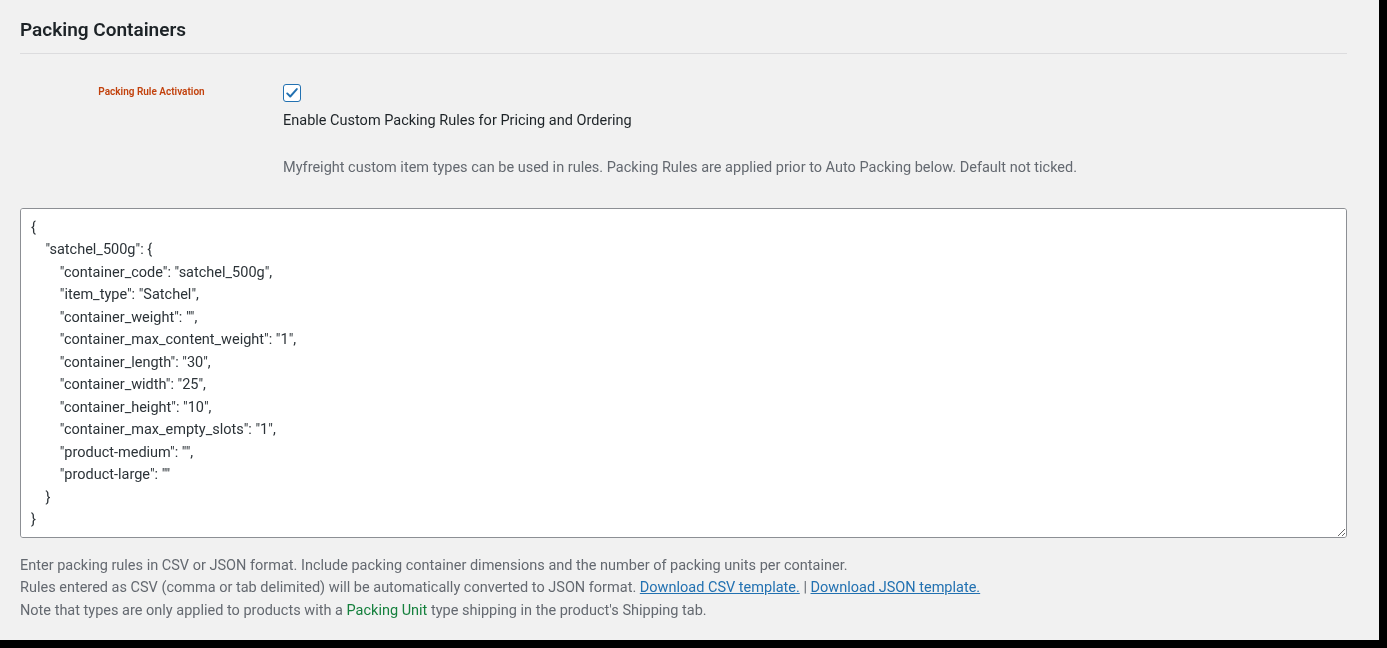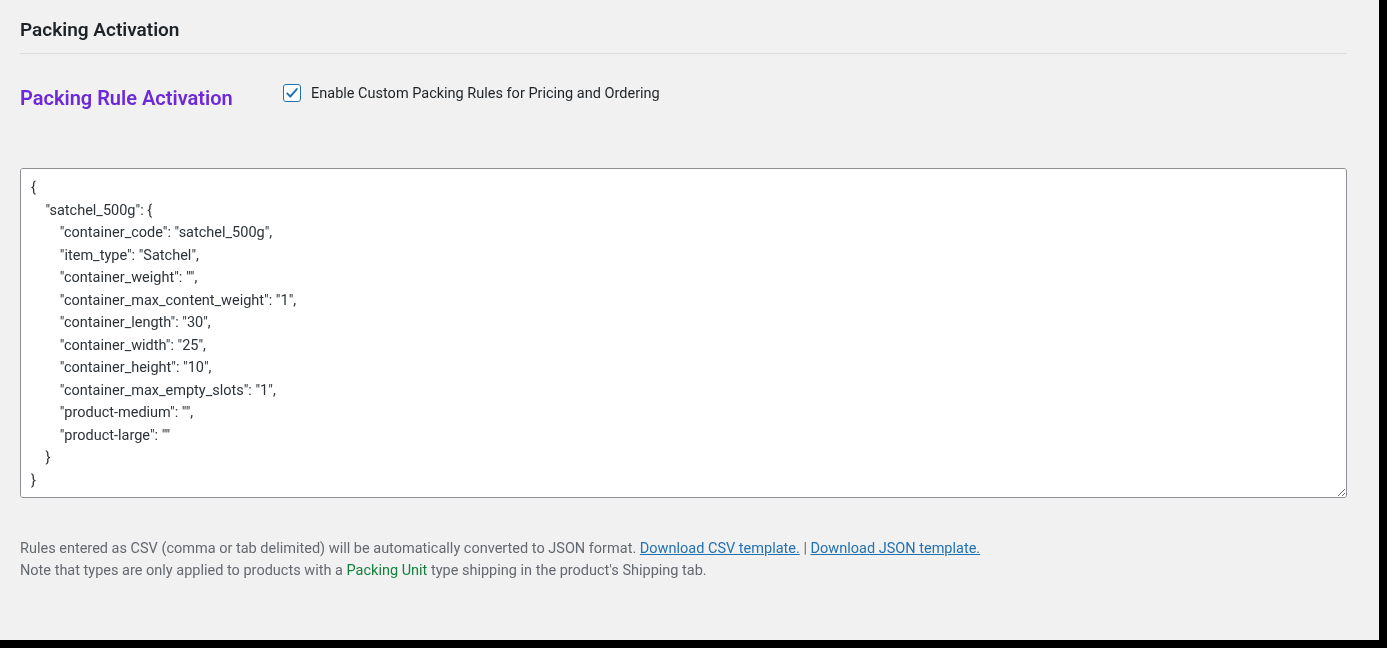--- a/index.html
+++ b/index.html
@@ -34,32 +34,34 @@
     }
     .form-row {
       display: flex;
       align-items: flex-start;
       margin-bottom: 28px;
     }
     .form-label {
       width: 263px;
       flex-shrink: 0;
       font-weight: 600;
-      font-size: 20px;
-      color: #6d28d9;
+      font-size: 10px;
+      color: #c2410c;
       padding-top: 2px;
+      text-align: center;
     }
     .form-field {
       flex: 1;
     }
     .checkbox-row {
       display: flex;
-      align-items: center;
+      align-items: flex-start;
       gap: 10px;
-      margin-bottom: 16px;
+      margin-bottom: 6px;
+      flex-direction: column;
     }
     .checkbox-wrap {
       width: 18px;
       height: 18px;
       border: 1.5px solid #2271b1;
       border-radius: 3px;
       background: #fff;
       display: flex;
       align-items: center;
       justify-content: center;
@@ -122,36 +124,37 @@
       bottom: 0;
       width: 1387px;
       height: 8px;
       background: #000;
     }
   </style>
 </head>
 <body>
 
 <div class="container">
-  <h2 class="section-title">Packing Activation</h2>
+  <h2 class="section-title">Packing Containers</h2>
   <hr class="divider">
 
   <div class="form-row">
     <div class="form-label">Packing Rule Activation</div>
     <div class="form-field">
       <div class="checkbox-row">
         <span class="checkbox-wrap">
           <svg viewBox="0 0 16 16">
             <path d="M2.5 8.5 L6 12 L13.5 3.5" stroke="#2271b1" stroke-width="2.2" fill="none" stroke-linecap="round" stroke-linejoin="round"></path>
           </svg>
         </span>
         <span class="checkbox-label">Enable Custom Packing Rules for Pricing and Ordering</span>
       </div>
       <div class="help-text">
         <br>
+        <span>Myfreight custom item types can be used in rules. Packing Rules are applied prior to Auto Packing below. Default not ticked.</span>
       </div>
     </div>
   </div>
 
   <div class="form-row">
     <div class="form-field">
       <textarea class="rules-textarea" style="">{
     "satchel_500g": {
         "container_code": "satchel_500g",
         "item_type": "Satchel",
@@ -159,21 +162,21 @@
         "container_max_content_weight": "1",
         "container_length": "30",
         "container_width": "25",
         "container_height": "10",
         "container_max_empty_slots": "1",
         "product-medium": "",
         "product-large": ""
     }
 }</textarea>
       <div class="description-block">
-        <br>
+        <span>Enter packing rules in CSV or JSON format. Include packing container dimensions and the number of packing units per container.</span><br>
         <span>Rules entered as CSV (comma or tab delimited) will be automatically converted to JSON format. </span><a href="#">Download CSV template.</a><span> | </span><a href="#">Download JSON template.</a><br>
         <span>Note that types are only applied to products with a </span><strong>Packing Unit</strong><span> type shipping in the product's Shipping tab.</span>
       </div>
     </div>
   </div>
 </div>
 
 <div class="right-border"></div>
 <div class="bottom-border"></div>
 

